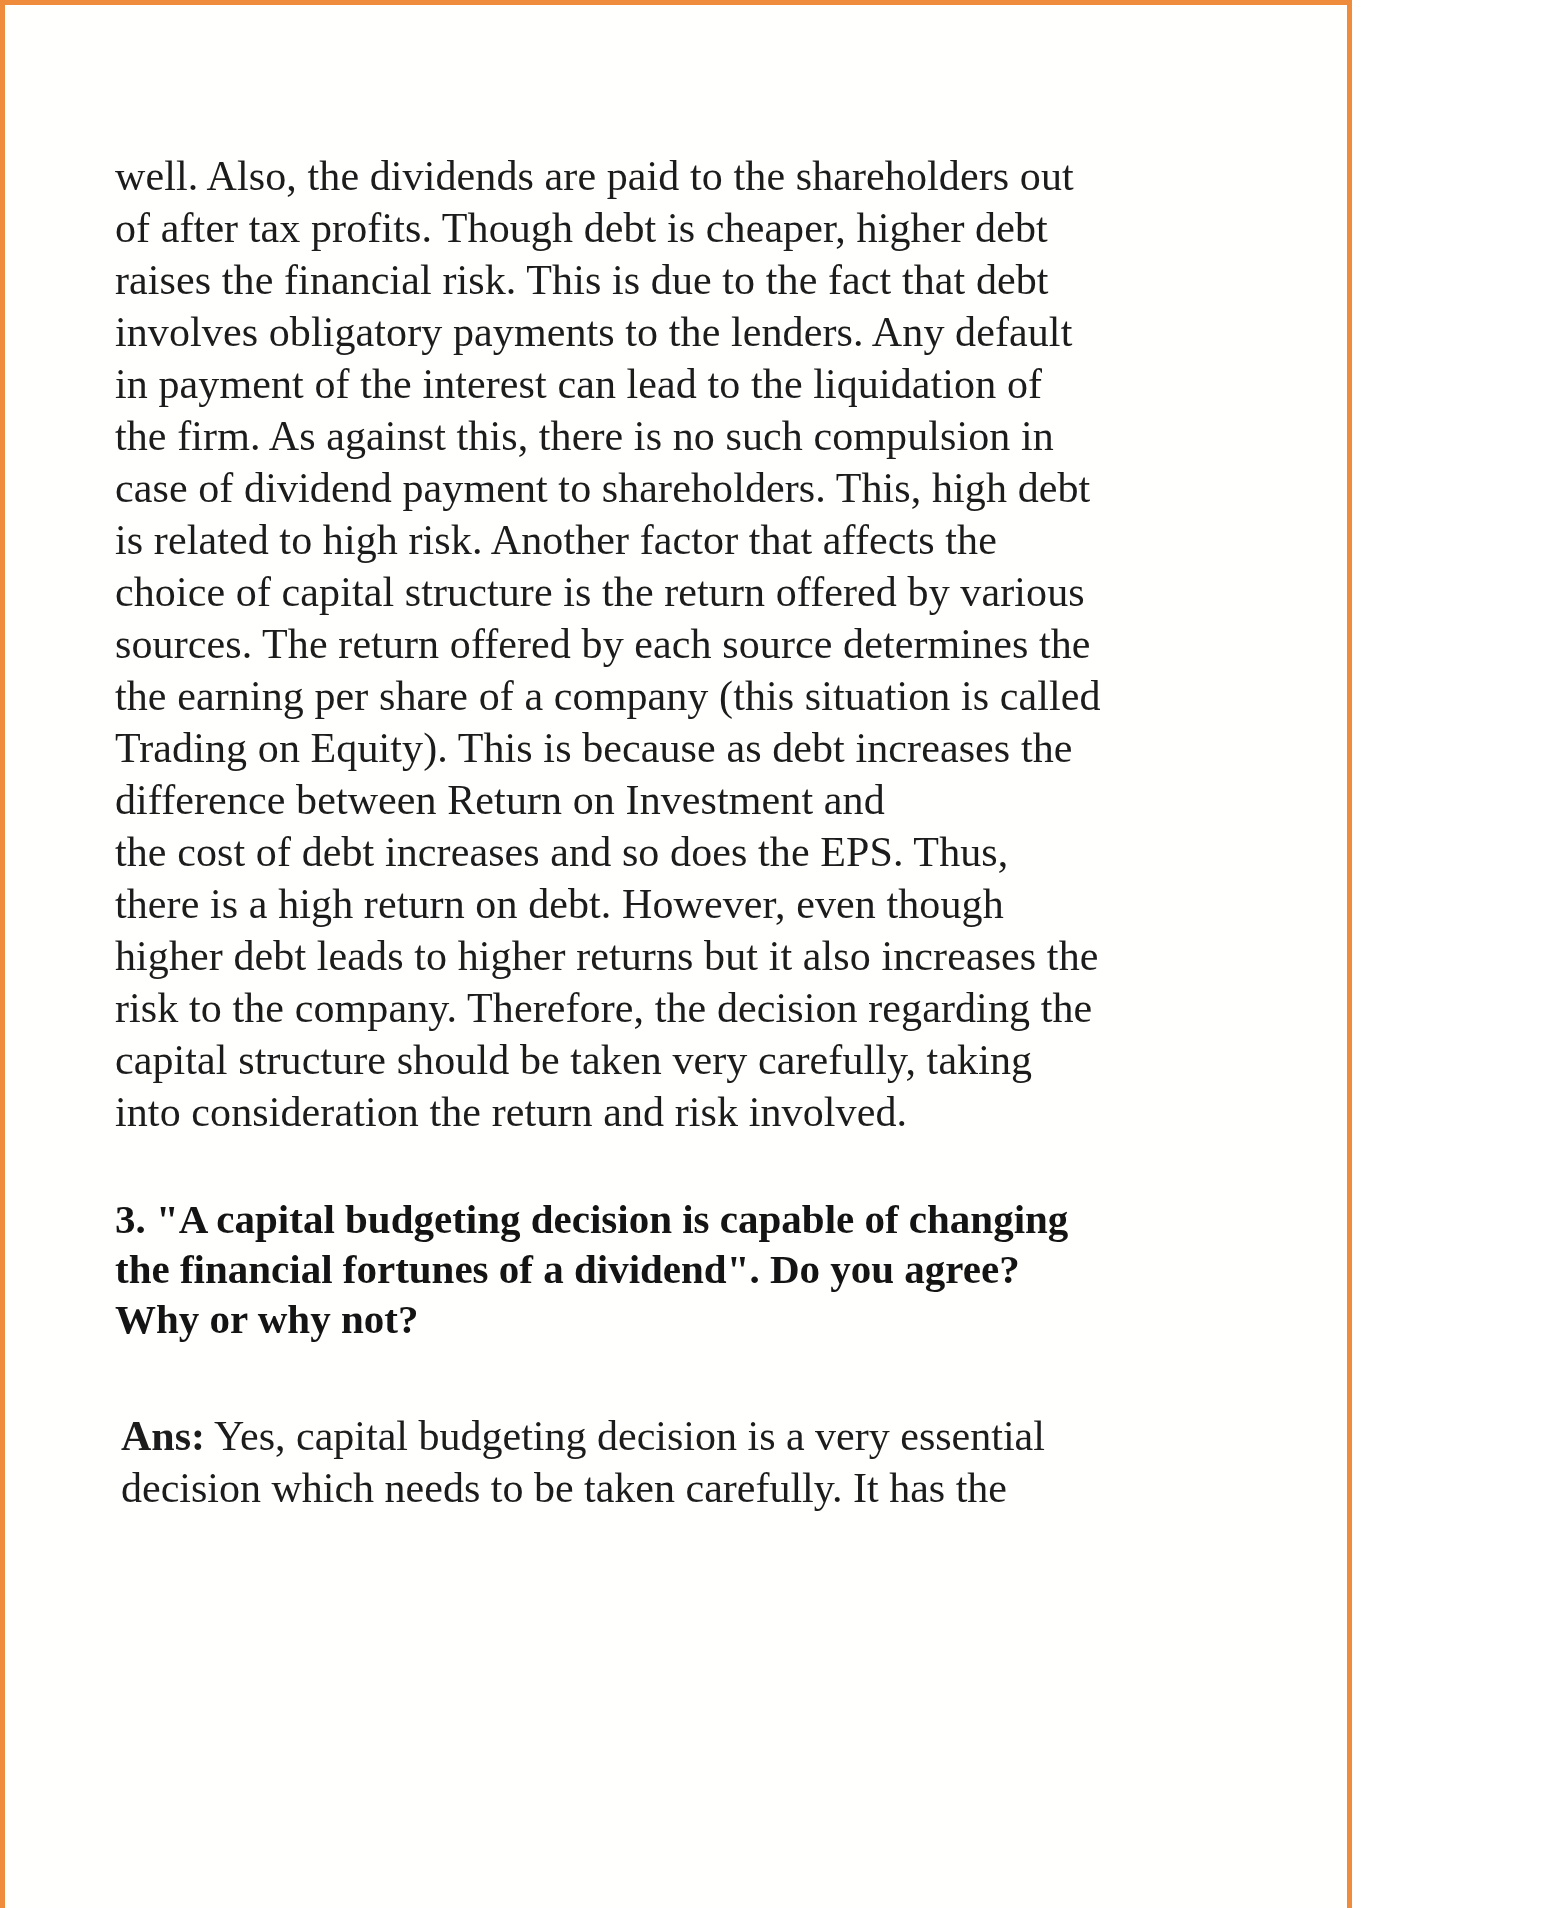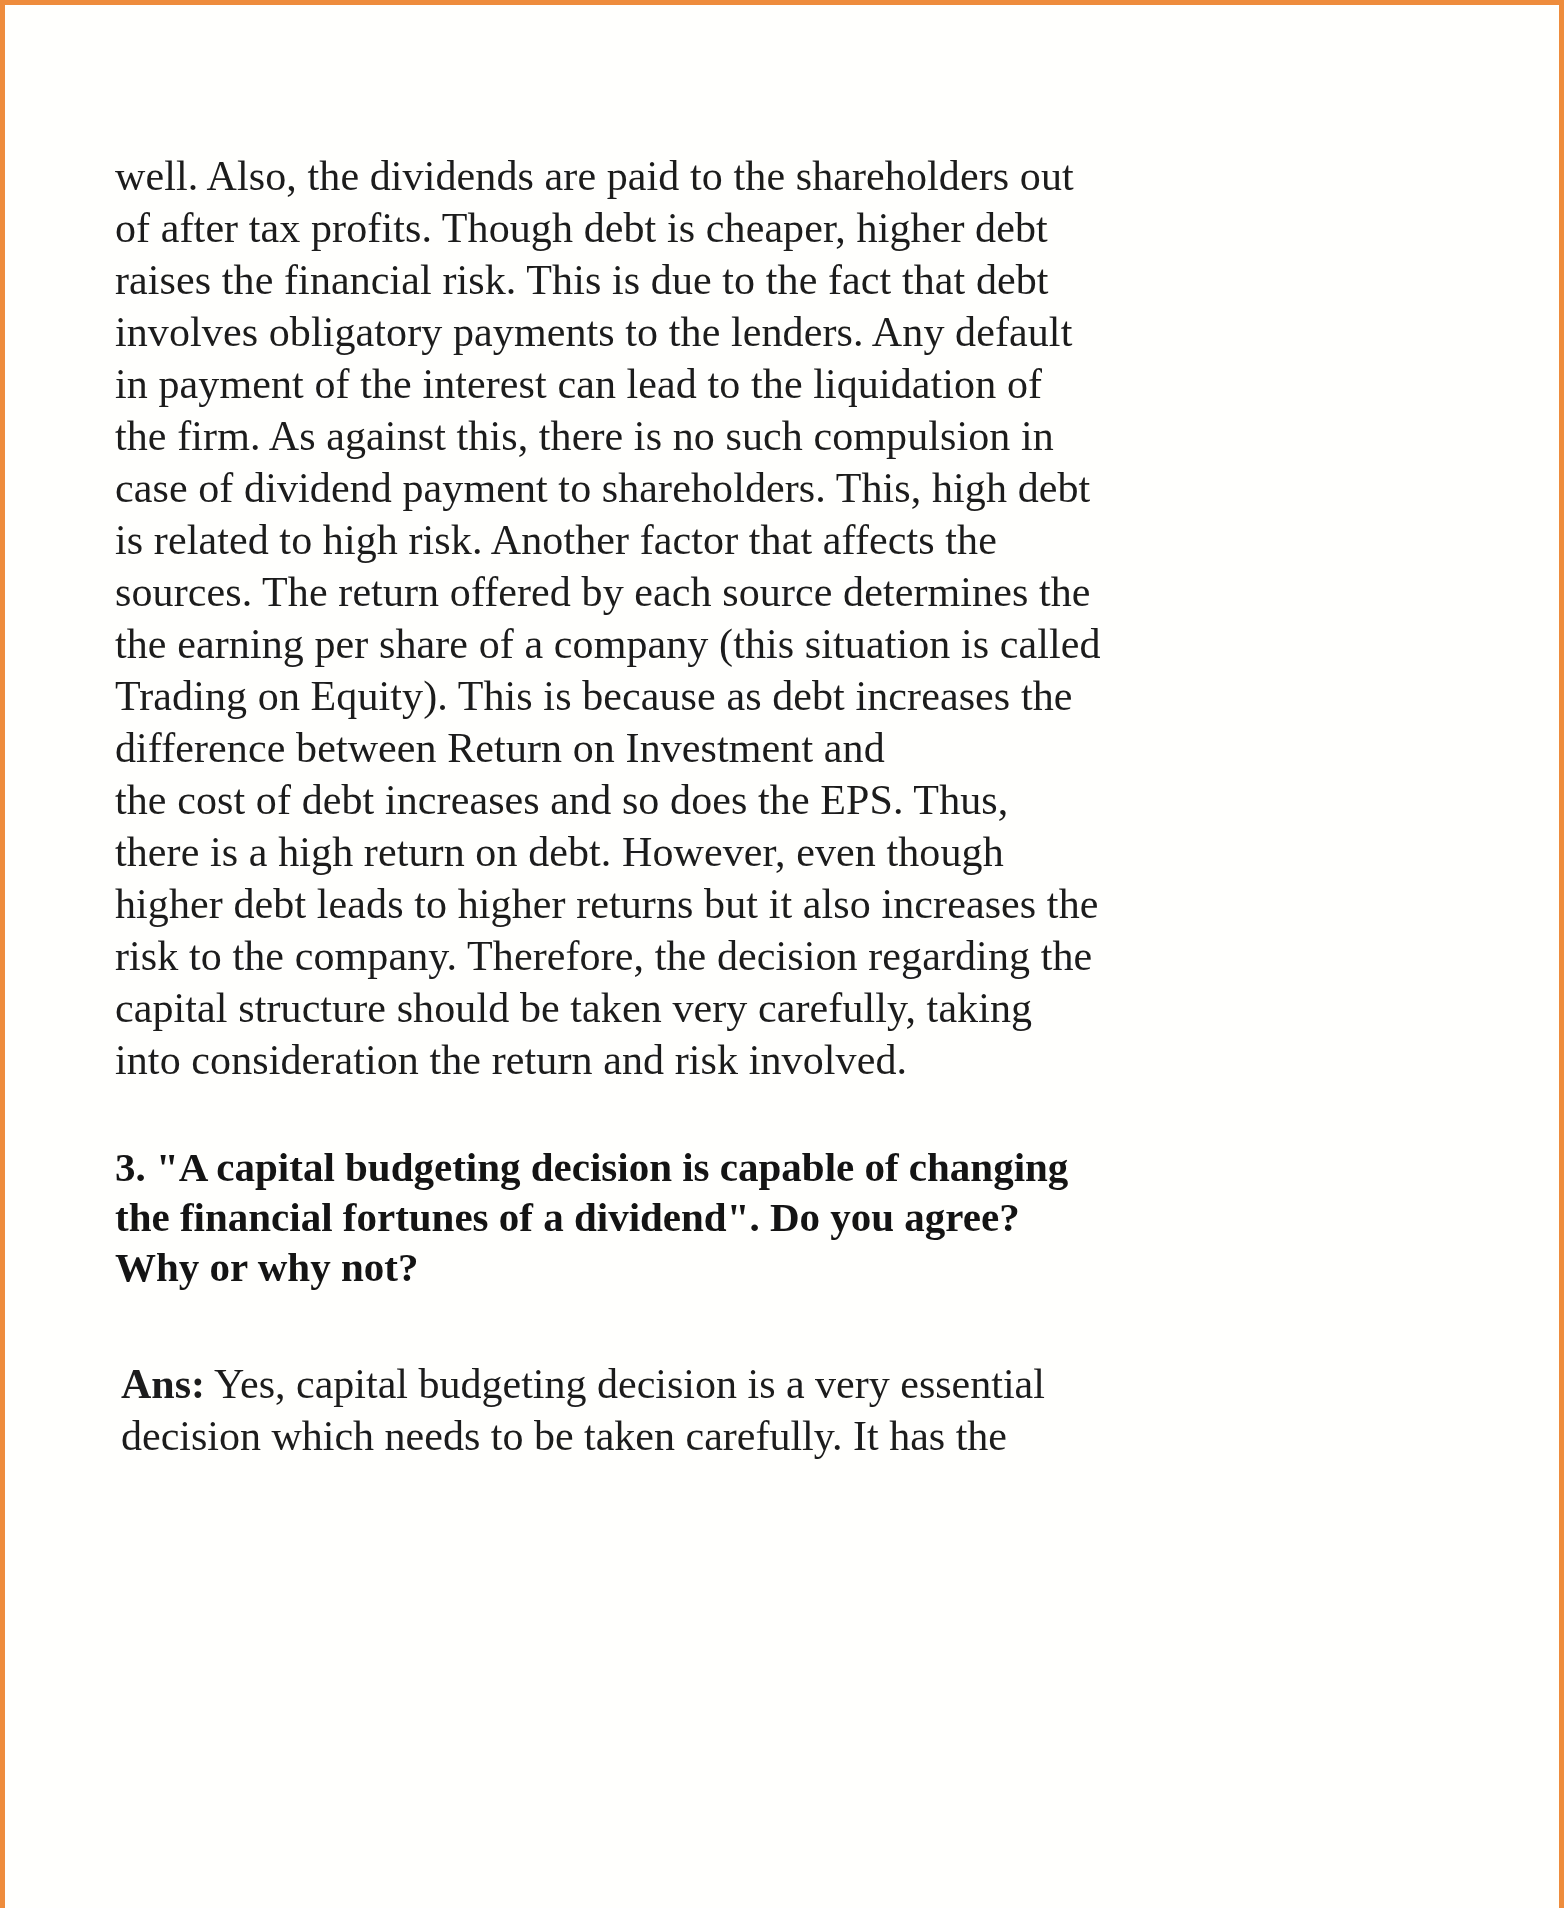--- a/index.html
+++ b/index.html
@@ -13,21 +13,21 @@
     height: 1908px;
     overflow: hidden;
     font-family: "Liberation Serif", "DejaVu Serif", serif;
   }
 
   
   #page-frame {
     position: absolute;
     left: 0px;
     top: 0px;
-    width: 1564px;
+    width: 1352px;
     height: 1908px;
     box-sizing: border-box;
     border-left: 5px solid #ee8c3c;
     border-top: 5px solid #ee8c3c;
     border-right: 5px solid #ee8c3c;
     border-bottom: none;
     background: #fffffc;
   }
 
   #page-inner {
@@ -101,20 +101,21 @@
 
       <div class="body-paragraph">
         <span class="ln">well. Also, the dividends are paid to the shareholders out</span>
         <span class="ln">of after tax profits. Though debt is cheaper, higher debt</span>
         <span class="ln">raises the financial risk. This is due to the fact that debt</span>
         <span class="ln">involves obligatory payments to the lenders. Any default</span>
         <span class="ln">in payment of the interest can lead to the liquidation of</span>
         <span class="ln">the firm. As against this, there is no such compulsion in</span>
         <span class="ln">case of dividend payment to shareholders. This, high debt</span>
         <span class="ln">is related to high risk. Another factor that affects the</span>
+        <span class="ln">choice of capital structure is the return offered by various</span>
         <span class="ln">sources. The return offered by each source determines the</span>
         <span class="ln">the earning per share of a company (this situation is called</span>
         <span class="ln">Trading on Equity). This is because as debt increases the</span>
         <span class="ln">difference between Return on Investment and</span>
         <span class="ln">the cost of debt increases and so does the EPS. Thus,</span>
         <span class="ln">there is a high return on debt. However, even though</span>
         <span class="ln">higher debt leads to higher returns but it also increases the</span>
         <span class="ln">risk to the company. Therefore, the decision regarding the</span>
         <span class="ln">capital structure should be taken very carefully, taking</span>
         <span class="ln">into consideration the return and risk involved.</span>

